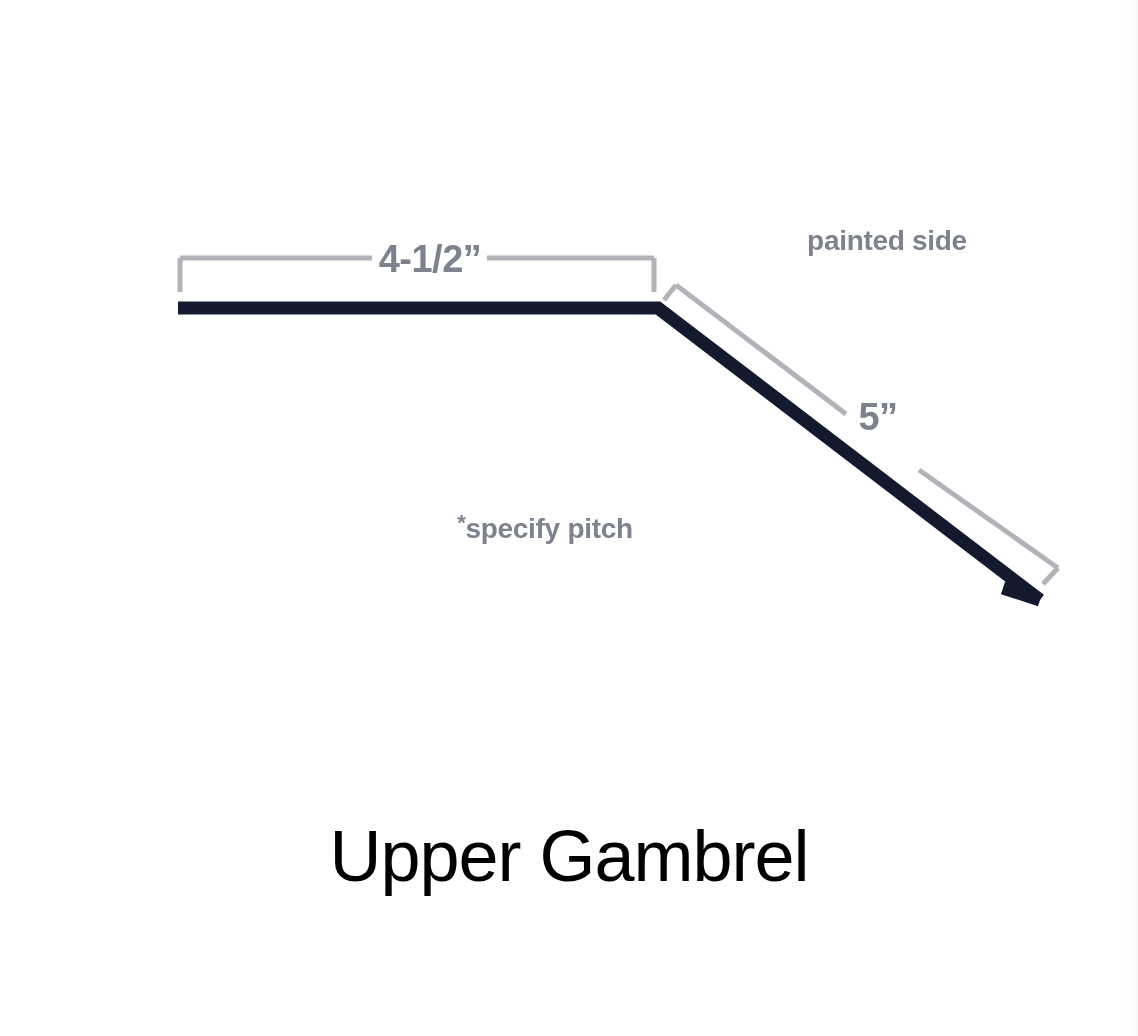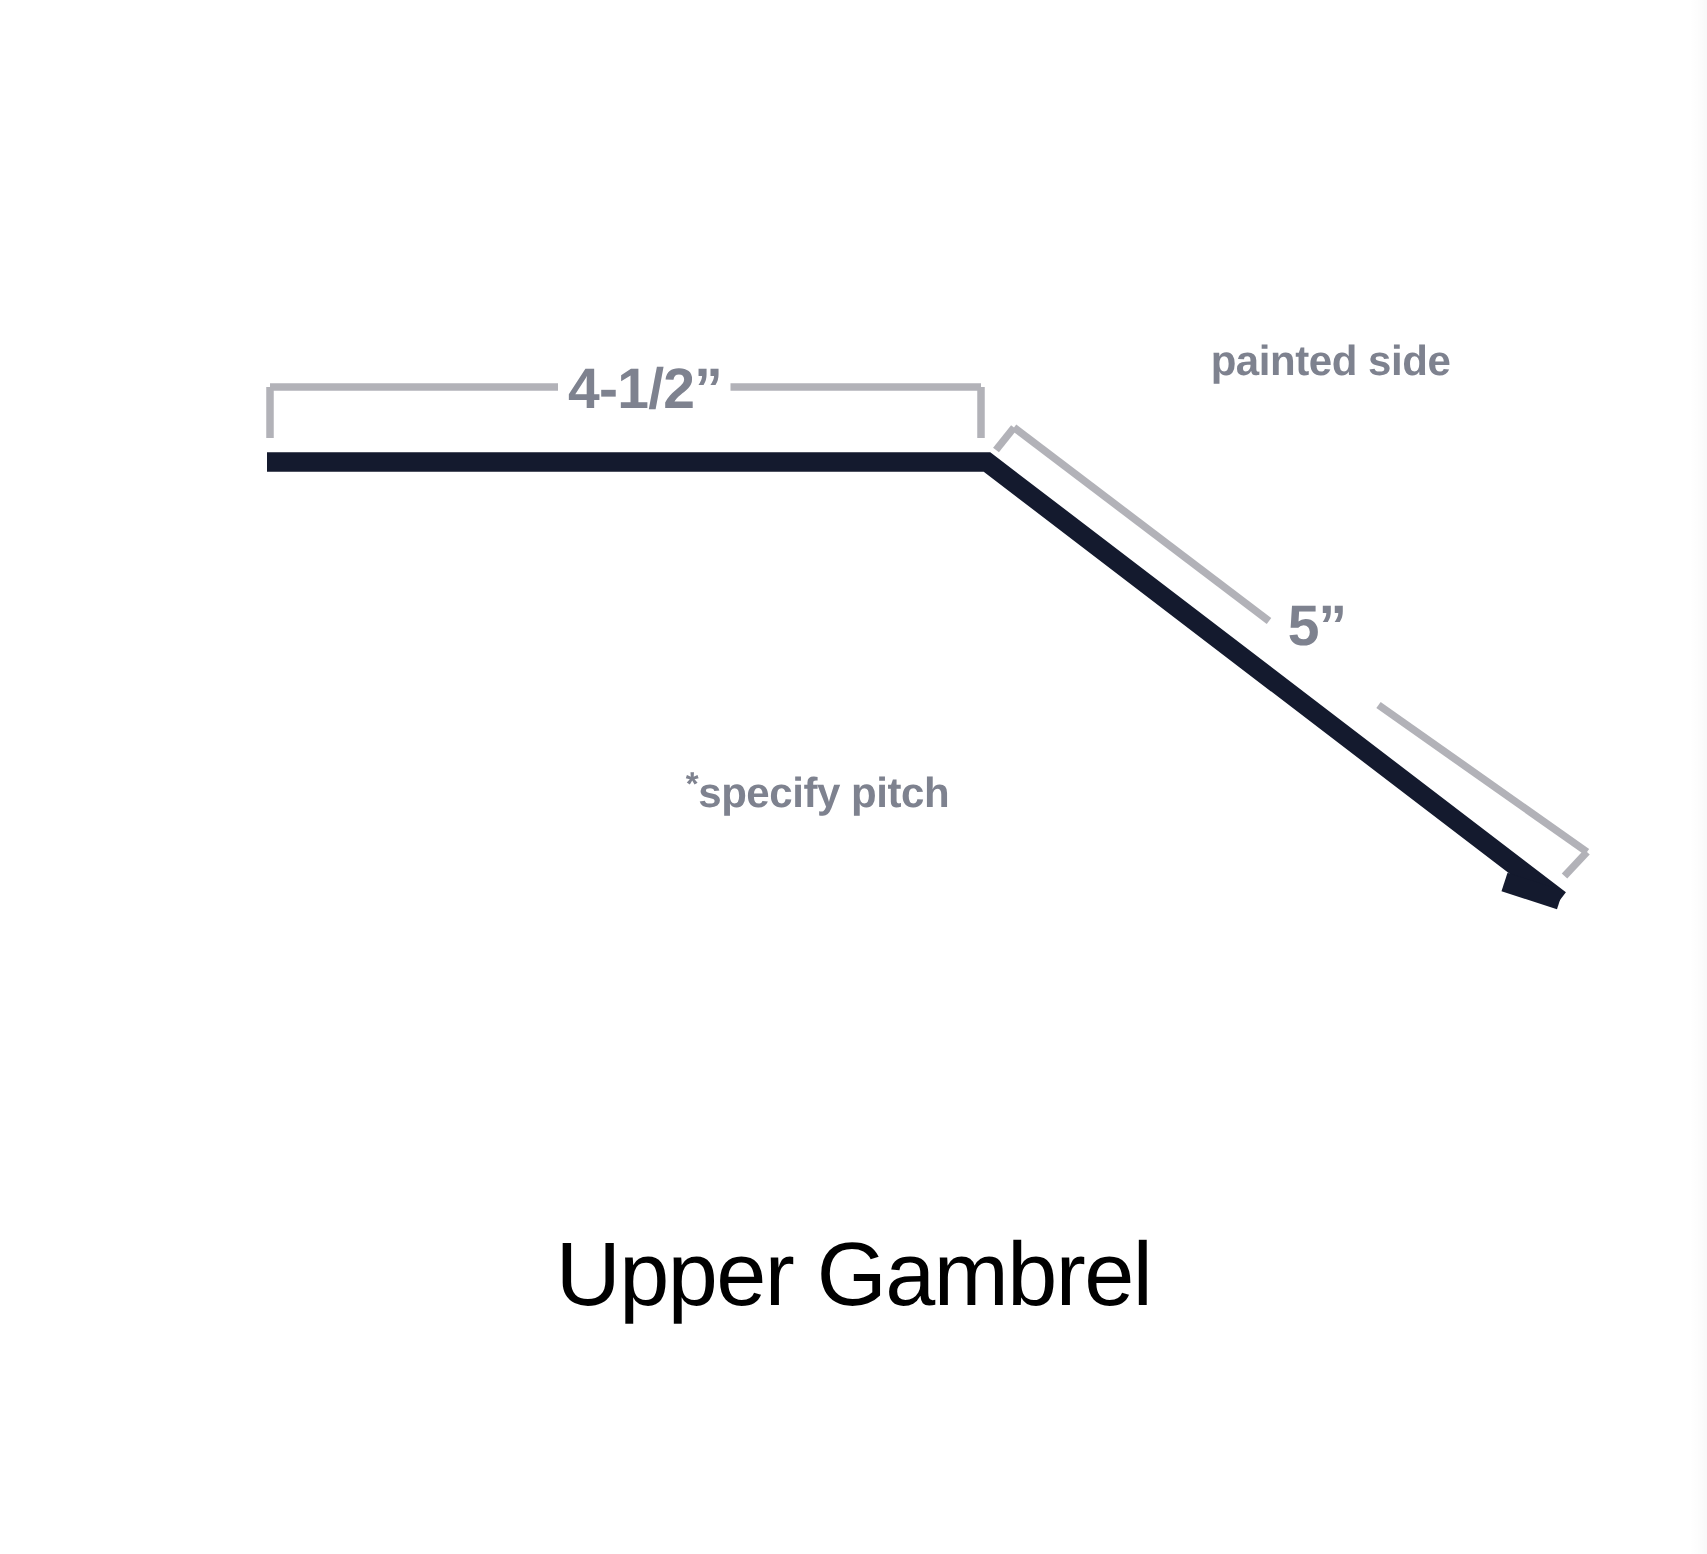--- a/index.html
+++ b/index.html
@@ -79,21 +79,21 @@
     position: absolute;
     left: 0;
     top: 818px;
     width: 1138px;
     text-align: center;
   }
   #part-title {
     margin: 0;
     font-family: "Liberation Sans", sans-serif;
     font-weight: 400;
-    font-size: 60px;
+    font-size: 72px;
     line-height: 1.08;
     color: #000000;
     letter-spacing: -1px;
   }
 </style>
 </head>
 <body>
 
 <div id="page" style="background: rgb(255, 255, 255);">
 

